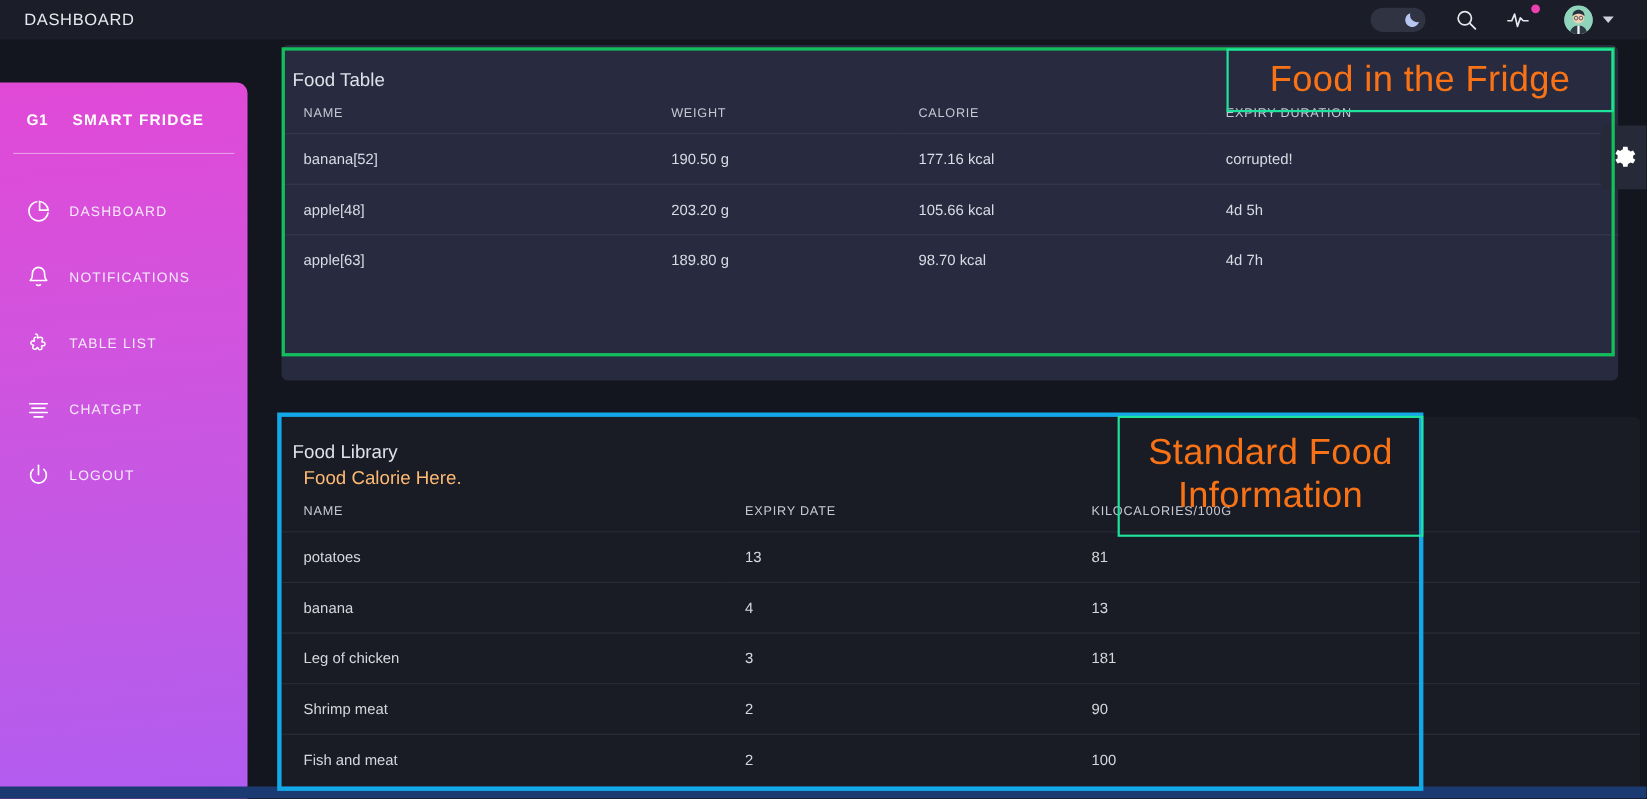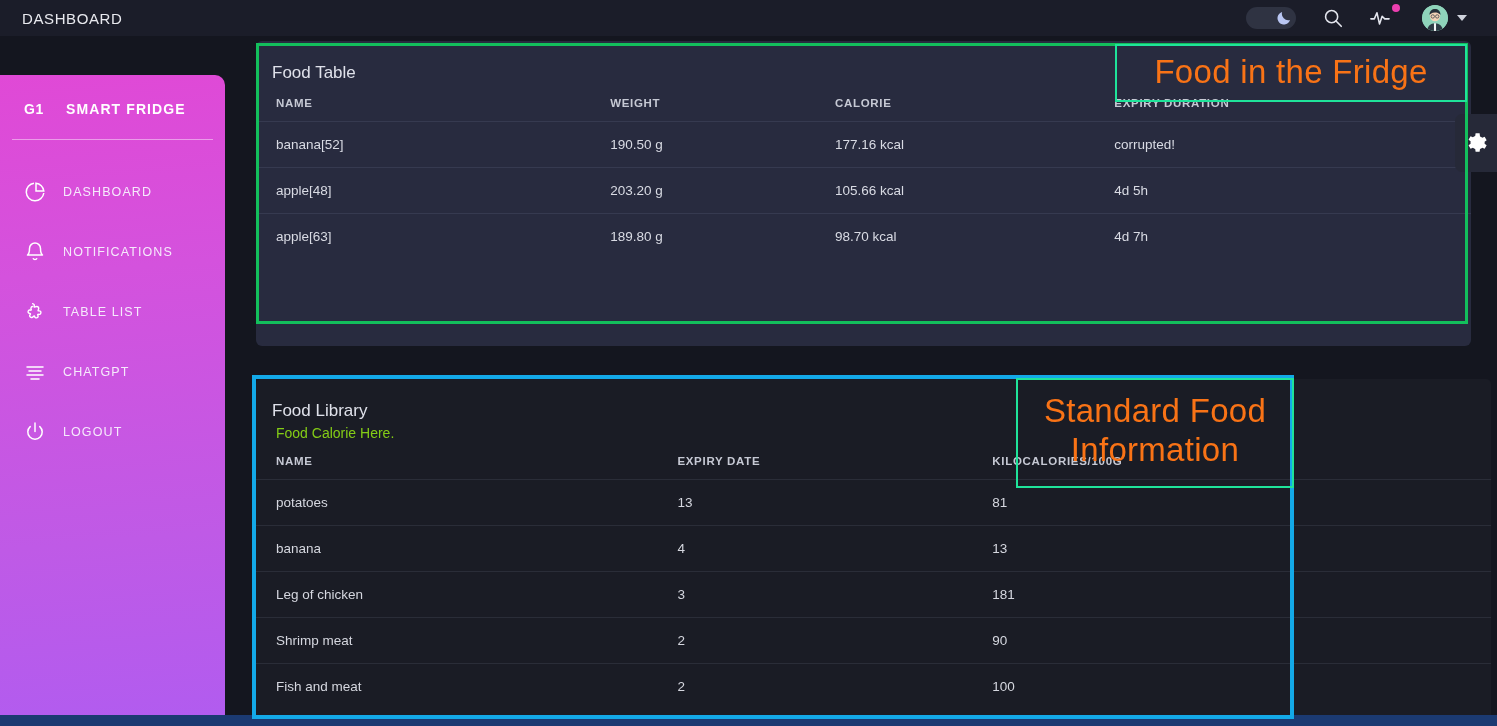--- a/index.html
+++ b/index.html
@@ -65,26 +65,26 @@
   .nav-ico { width:40px; display:flex; align-items:center; }
   .nav-label { font-size:12.5px; letter-spacing:1.1px; color:#f6eafc; }
 
   
   .main { position:absolute; left:225px; top:36px; width:1272px; height:690px; }
 
   .card-a {
     position:absolute; left:31px; top:5px; width:1215px; height:305px;
     background:#282b3f; border-radius:6px;
   }
-  .card-title { color:#dfe1ea; font-size:17px; padding:22px 0 0 16px; font-weight:400; }
-  .card-sub { color:#84cc16; font-size:14px; padding:4px 0 0 20px; }
+  .card-title { color:#dfe1ea; font-size:17px; padding:22px 0 0 10px; font-weight:400; }
+  .card-sub { color:#fdba74; font-size:17px; padding:4px 0 0 20px; }
 
   table { width:100%; border-collapse:collapse; }
   th {
-    text-align:left; color:#c6c9d4; font-size:11.5px; font-weight:700;
+    text-align:left; color:#c6c9d4; font-size:11.5px; font-weight:400;
     letter-spacing:.7px; padding:14px 0 12px 20px;margin-left:40px;
   }
   .card-a td { color:#d9dbe4; font-size:13.5px; padding:15px 0 15px 20px; border-top:1px solid #363a50; }
   .card-a thead th { border-bottom:none; }
   .card-a tbody tr:first-child td { border-top:1px solid #363a50;margin-left:48px; }
 
   .card-b {
     position:absolute; left:31px; top:343px; width:1235px; height:347px;
     background:#1a1c25; border-radius:5px; overflow:hidden;
   }

